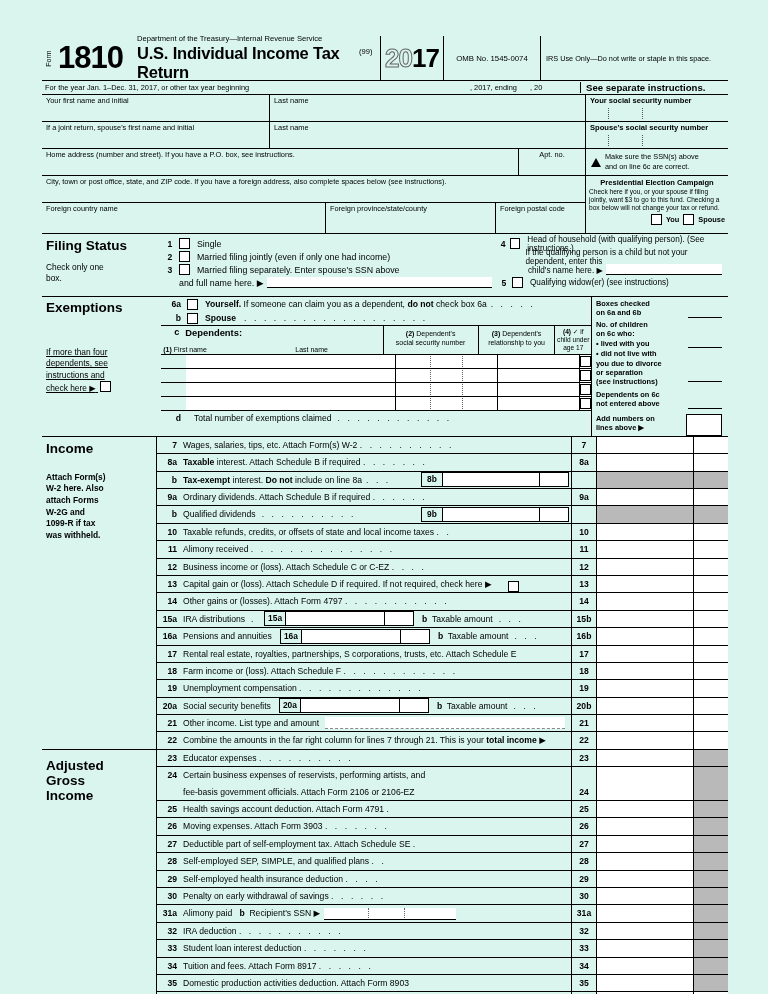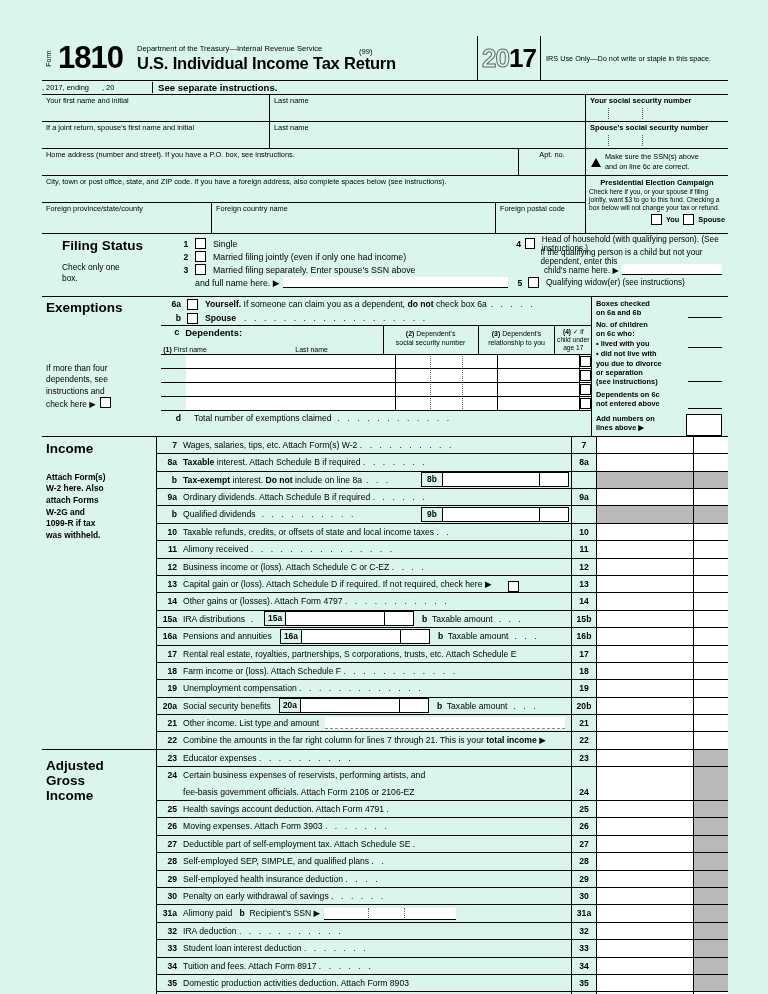--- a/index.html
+++ b/index.html
@@ -85,24 +85,26 @@
     <div class="mh-1040">1810</div>
     <div class="mh-mid">
       <div class="mh-dept">Department of the Treasury—Internal Revenue Service</div>
       <div class="mh-title">U.S. Individual Income Tax Return</div>
     </div>
     <div class="mh-99">(99)</div>
     <div class="mh-year">
       <span class="hollow">20</span>
           <span>17</span>
     </div>
+    <div class="mh-omb">OMB No. 1545-0074</div>
     <div class="mh-irs">IRS Use Only—Do not write or staple in this space.</div>
   </div>
 
   <div class="taxyear">
+    <div class="seg1">For the year Jan. 1–Dec. 31, 2017, or other tax year beginning</div>
     <div class="seg2">, 2017, ending</div>
     <div class="seg3">, 20</div>
     <div class="seg4">See separate instructions.</div>
   </div>
 
   <div class="nameblock">
     <div class="nb-left">
 
       <div class="nrow">
         <div class="nc br" style="width:228px;">
@@ -131,25 +133,25 @@
         </div>
       </div>
 
       <div class="nrow">
         <div class="nc" style="flex:1;">
           <div class="lbl">City, town or post office, state, and ZIP code. If you have a foreign address, also complete spaces below (see instructions).</div>
         </div>
       </div>
 
       <div class="nrow" style="height:30px;border-bottom:none;">
+        <div class="nc br" style="width:284px;">
+          <div class="lbl">Foreign country name</div>
+        </div>
         <div class="nc br" style="width:170px;">
           <div class="lbl">Foreign province/state/county</div>
-        </div>
-        <div class="nc br" style="width:284px;">
-          <div class="lbl">Foreign country name</div>
         </div>
         <div class="nc" style="flex:1;">
           <div class="lbl">Foreign postal code</div>
         </div>
       </div>
 
     </div>
 
     <div class="nb-right">
 
@@ -192,21 +194,21 @@
           <span class="b" style="font-size:7.4px;">You</span>
           <span class="cbx"></span>
           <span class="b" style="font-size:7.4px;">Spouse</span>
         </div>
       </div>
 
     </div>
   </div>
 
   <div style="display:flex;border-top:1px solid #000;border-bottom:1px solid #000;height:62px;">
-    <div style="width:115px;padding:4px 0 0 4px;margin-left:16px;">
+    <div style="width:115px;padding:4px 0 0 4px;">
       <div class="sec-title">Filing Status</div>
       <div style="font-size:8.4px;margin-top:9px;line-height:11px;">
         <div>Check only one</div>
         <div>box.</div>
       </div>
     </div>
 
     <div style="width:335px;padding-top:3px;">
       <div style="display:flex;align-items:center;height:13px;">
         <span class="b" style="width:18px;text-align:center;font-size:8.6px;">1</span>
@@ -250,21 +252,21 @@
         <span class="cbx"></span>
         <span style="font-size:8.2px;margin-left:7px;">Qualifying widow(er) (see instructions)</span>
       </div>
     </div>
   </div>
 
   <div style="display:flex;border-bottom:1px solid #000;">
 
     <div style="width:115px;padding:3px 0 0 4px;">
       <div class="sec-title">Exemptions</div>
-      <div style="font-size:8.4px;line-height:11.4px;margin-top:48px;">
+      <div style="font-size:8.4px;line-height:11.4px;margin-top:32px;text-decoration:underline;">
         <div>If more than four</div>
         <div>dependents, see</div>
         <div>instructions and</div>
         <div>
           <span>check here ▶</span>
           <span class="cbx" style="margin-left:2px;"></span>
         </div>
       </div>
     </div>
 

